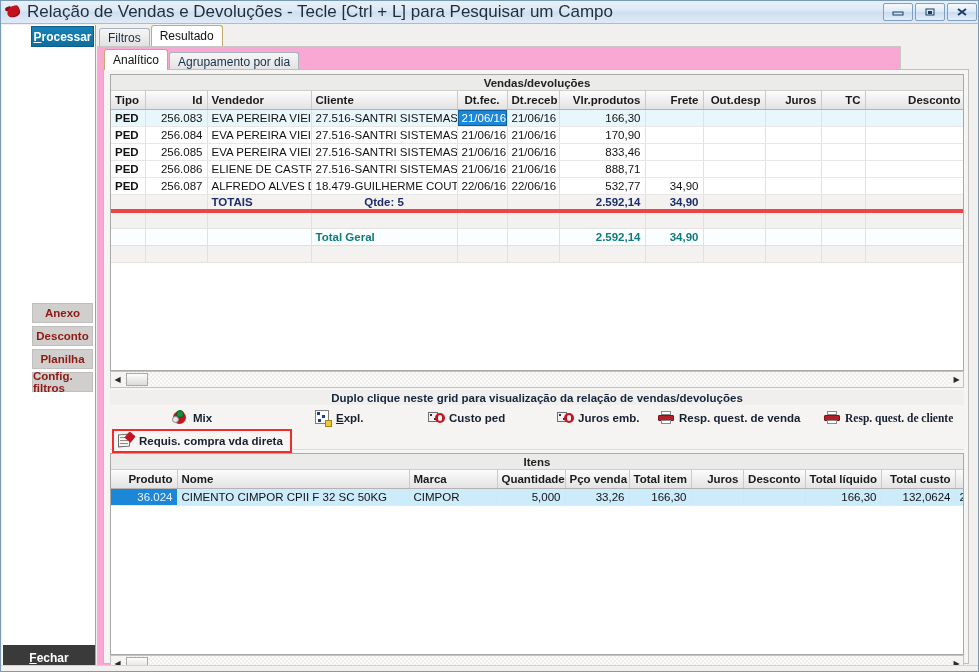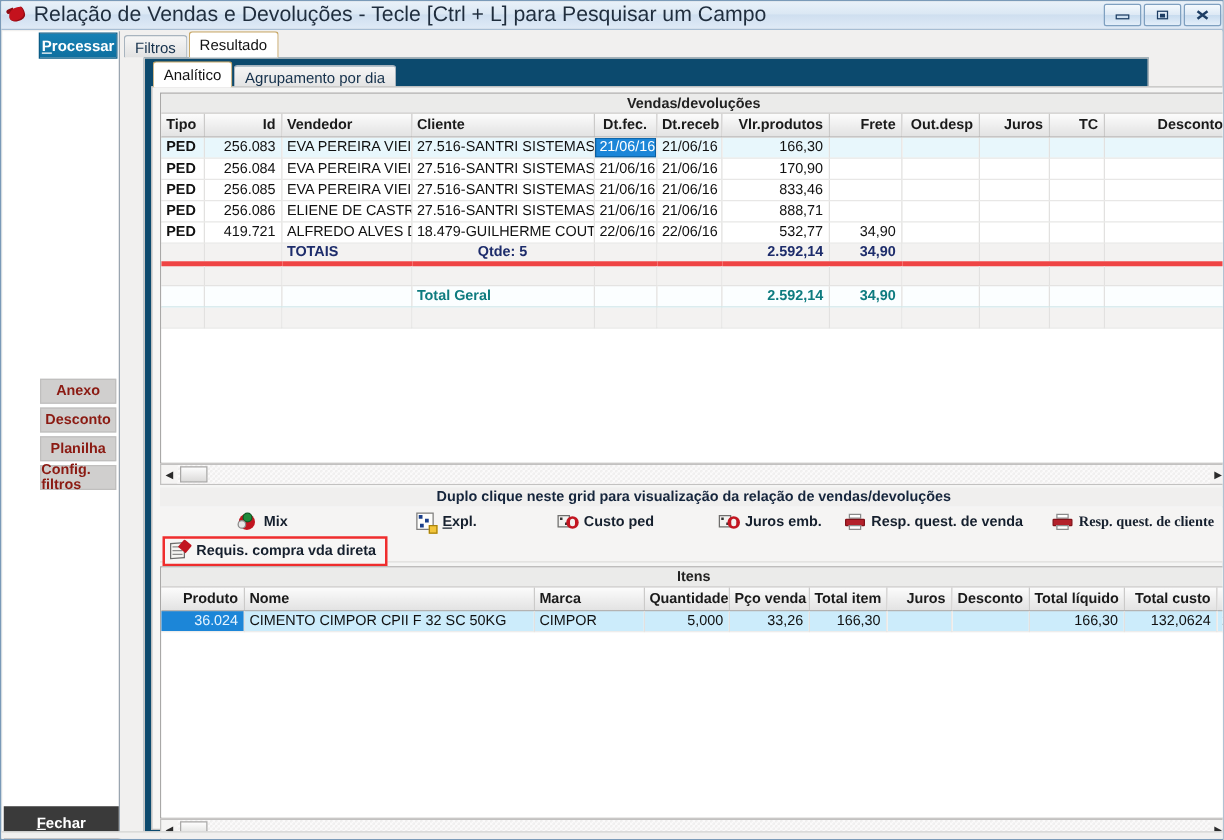--- a/index.html
+++ b/index.html
@@ -128,23 +128,23 @@
     margin-right: 1px;
   }
   .tab.active {
     height: 21px;
     background: #ffffff;
     border-color: #c8a96a;
     color: #111;
     position: relative; z-index: 3;
   }
   .tabpanel1 {
-    position: absolute; left: 18px; top: 21px;
+    position: absolute; left: 0; top: 21px;
     width: 804px; height: 623px;
-    background: #0c4a6e;
+    background: #f9a8d4;
     border: 1px solid #c8c7c6;
   }
 
   
   .tabrow2 {
     position: absolute; left: 6px; top: 3px;
     height: 20px; display: flex; align-items: flex-end;
   }
   .tabpanel2 {
     position: absolute; left: 5px; top: 22px;
@@ -493,21 +493,21 @@
                 <td class="al-c">21/06/16</td>
                 <td class="al-r">888,71</td>
                 <td class="al-r"></td>
                 <td class="al-r"></td>
                 <td class="al-r"></td>
                 <td class="al-r"></td>
                 <td class="al-r"></td>
               </tr>
               <tr>
                 <td class="pedcell hatch al-l">PED</td>
-                <td class="hatch al-r">419.721</td>
+                <td class="hatch al-r">256.087</td>
                 <td class="al-l">ALFREDO ALVES DEL</td>
                 <td class="al-l">18.479-GUILHERME COUTINH</td>
                 <td class="al-c">22/06/16</td>
                 <td class="al-c">22/06/16</td>
                 <td class="al-r">532,77</td>
                 <td class="al-r">34,90</td>
                 <td class="al-r"></td>
                 <td class="al-r"></td>
                 <td class="al-r"></td>
                 <td class="al-r"></td>

